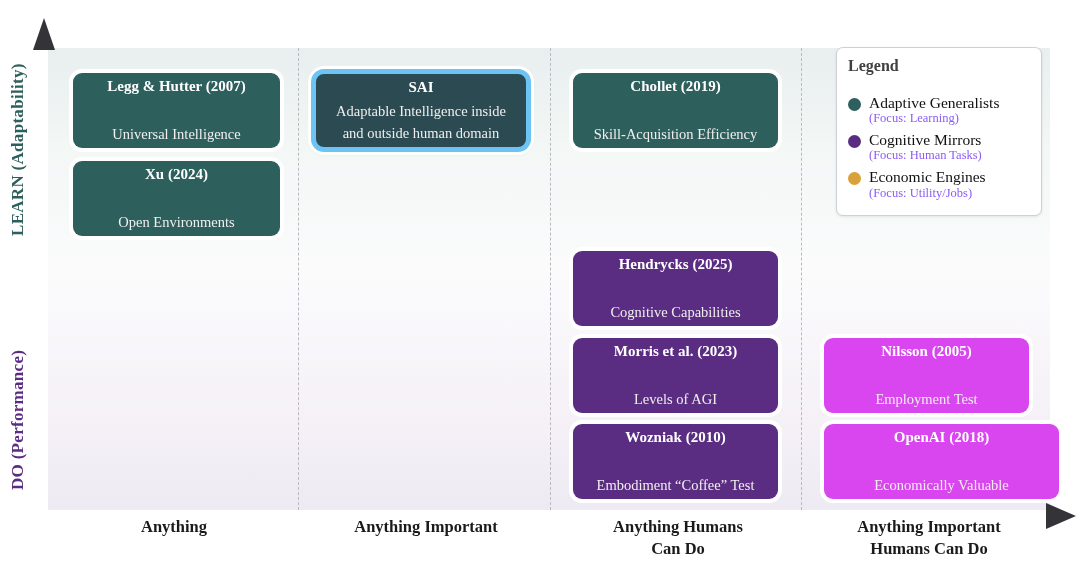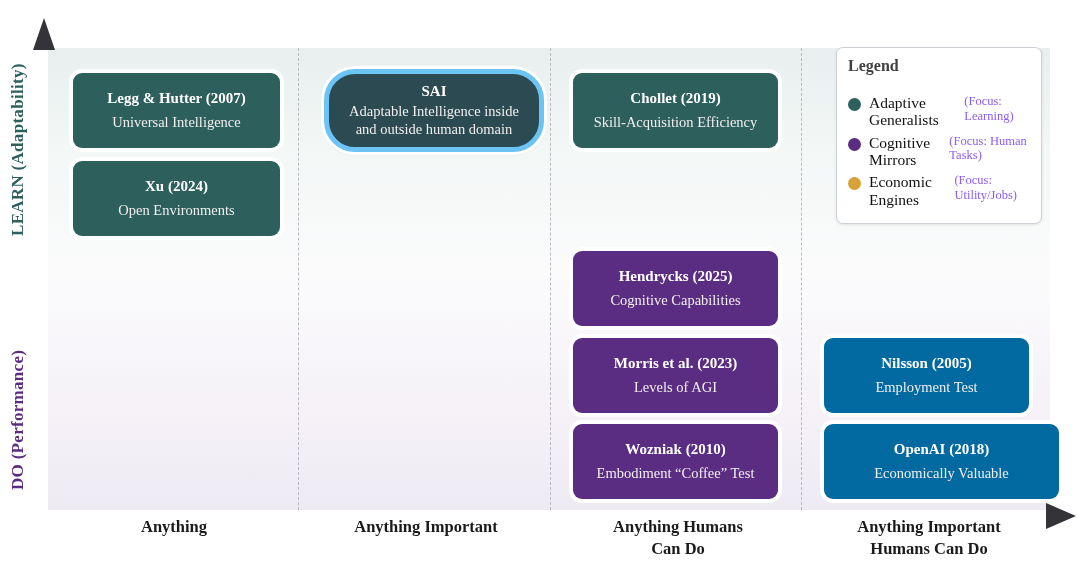--- a/index.html
+++ b/index.html
@@ -92,40 +92,40 @@
   }
 
   
   .box {
     position: absolute;
     border-radius: 9px;
     box-sizing: border-box;
     display: flex;
     flex-direction: column;
     align-items: center;
-    justify-content: center;
+    justify-content: space-between;
     text-align: center;
     color: #ffffff;
     padding: 4px 8px;
     box-shadow: 0 0 0 4px #ffffff, 0 1px 3px rgba(0,0,0,0.18);
   }
   .box .b-title {
     font-weight: bold;
     font-size: 15px;
     line-height: 1.25;
     margin-bottom: 6px;
   }
   .box .b-sub {
     font-size: 14.5px;
     line-height: 1.22;
     color: #f0efee;
   }
   .box.teal   { background: #2d5f5d; }
   .box.purple { background: #5b2d82; }
-  .box.gold   { background: #0369a1; }
+  .box.gold   { background: #d946ef; }
   .box.sai {
     background: #2b4a52;
     border: 5px solid #6cc4f5;
     border-radius: 13px;
     box-shadow: 0 0 0 3px #ffffff, 0 1px 4px rgba(0,0,0,0.2);
   }
   .box.sai .b-title { margin-bottom: 2px; }
   .box.sai .b-sub { font-size: 14.5px; }
 
   
@@ -153,21 +153,21 @@
     margin-bottom: 5px;
   }
   .legend-dot {
     width: 13px;
     height: 13px;
     border-radius: 50%;
     flex: 0 0 13px;
     margin-top: 4px;
     margin-right: 8px;
   }
-  .legend-texts { display: flex; flex-direction: row; }
+  .legend-texts { display: flex; flex-direction: column; }
   .legend-label {
     font-size: 15.5px;
     color: #111111;
     line-height: 1.12;
   }
   .legend-focus {
     font-size: 12.5px;
     color: #8b5cf6;
     line-height: 1.18;
   }
@@ -207,21 +207,21 @@
   <div class="box teal" style="left:73px; top:73px; width:207px; height:75px;">
     <div class="b-title">Legg &amp; Hutter (2007)</div>
     <div class="b-sub">Universal Intelligence</div>
   </div>
 
   <div class="box teal" style="left:73px; top:161px; width:207px; height:75px;">
     <div class="b-title">Xu (2024)</div>
     <div class="b-sub">Open Environments</div>
   </div>
 
-  <div class="box sai" style="left:324px; top:69px; width:220px; height:83px;border-radius:31px;">
+  <div class="box sai" style="left:311px; top:69px; width:220px; height:83px;">
     <div class="b-title">SAI</div>
     <div class="b-sub">Adaptable Intelligence inside</div>
     <div class="b-sub">and outside human domain</div>
   </div>
 
   <div class="box teal" style="left:573px; top:73px; width:205px; height:75px;">
     <div class="b-title">Chollet (2019)</div>
     <div class="b-sub">Skill-Acquisition Efficiency</div>
   </div>
 

